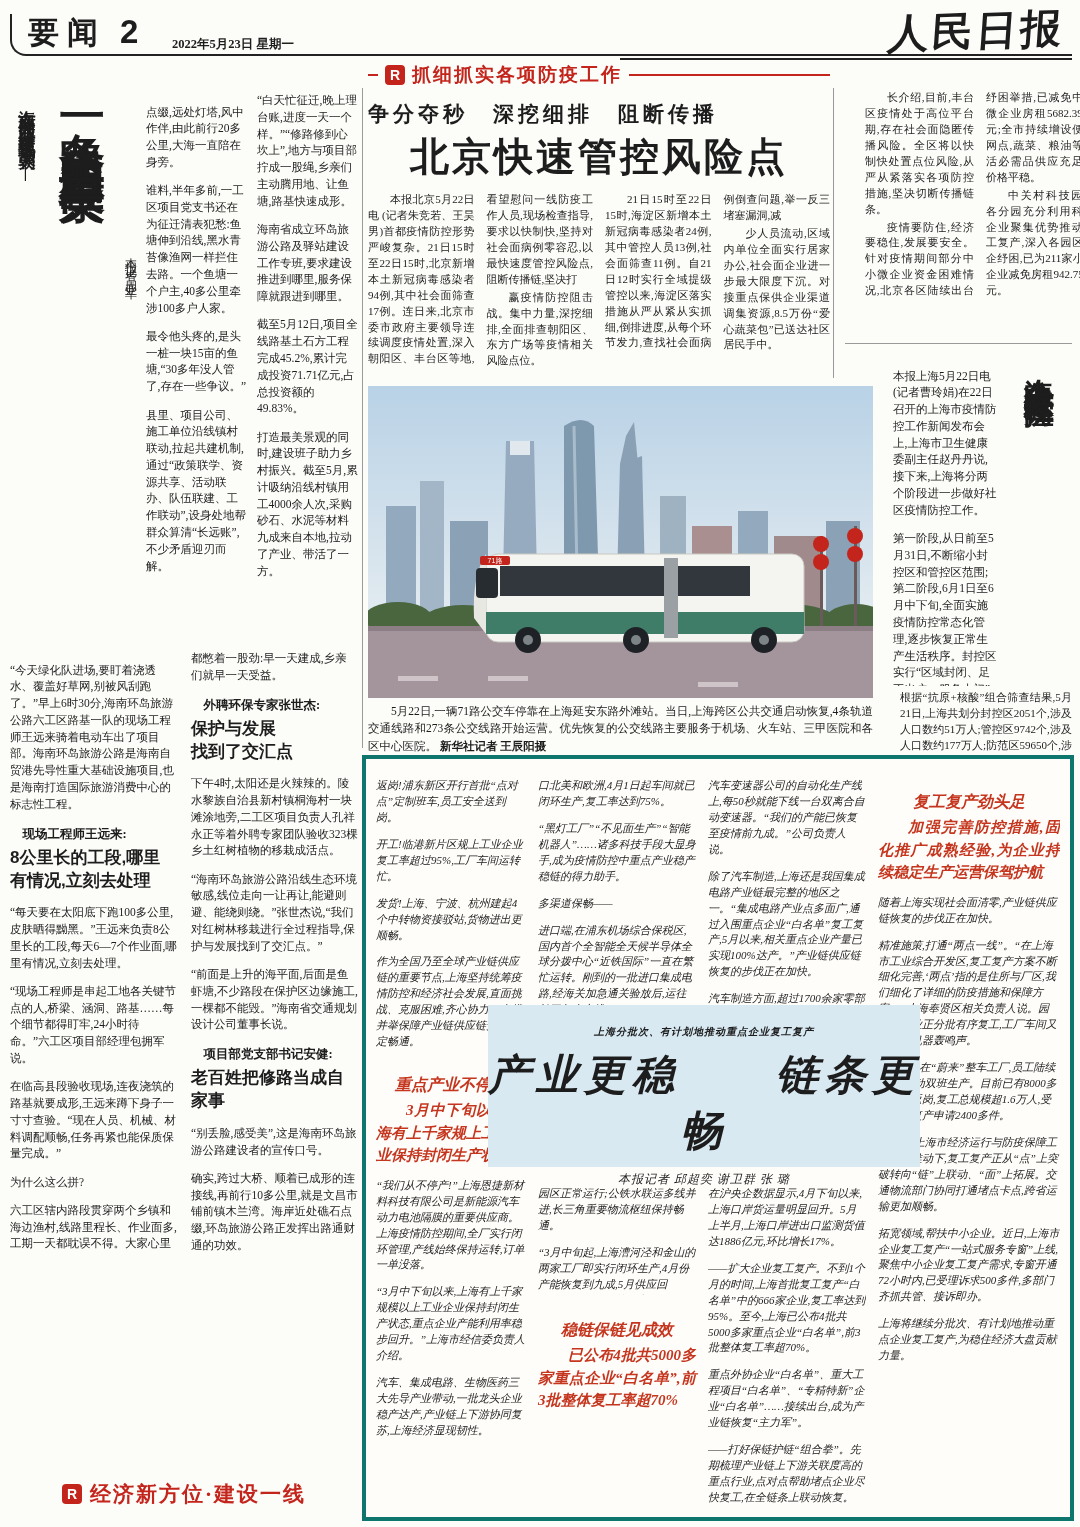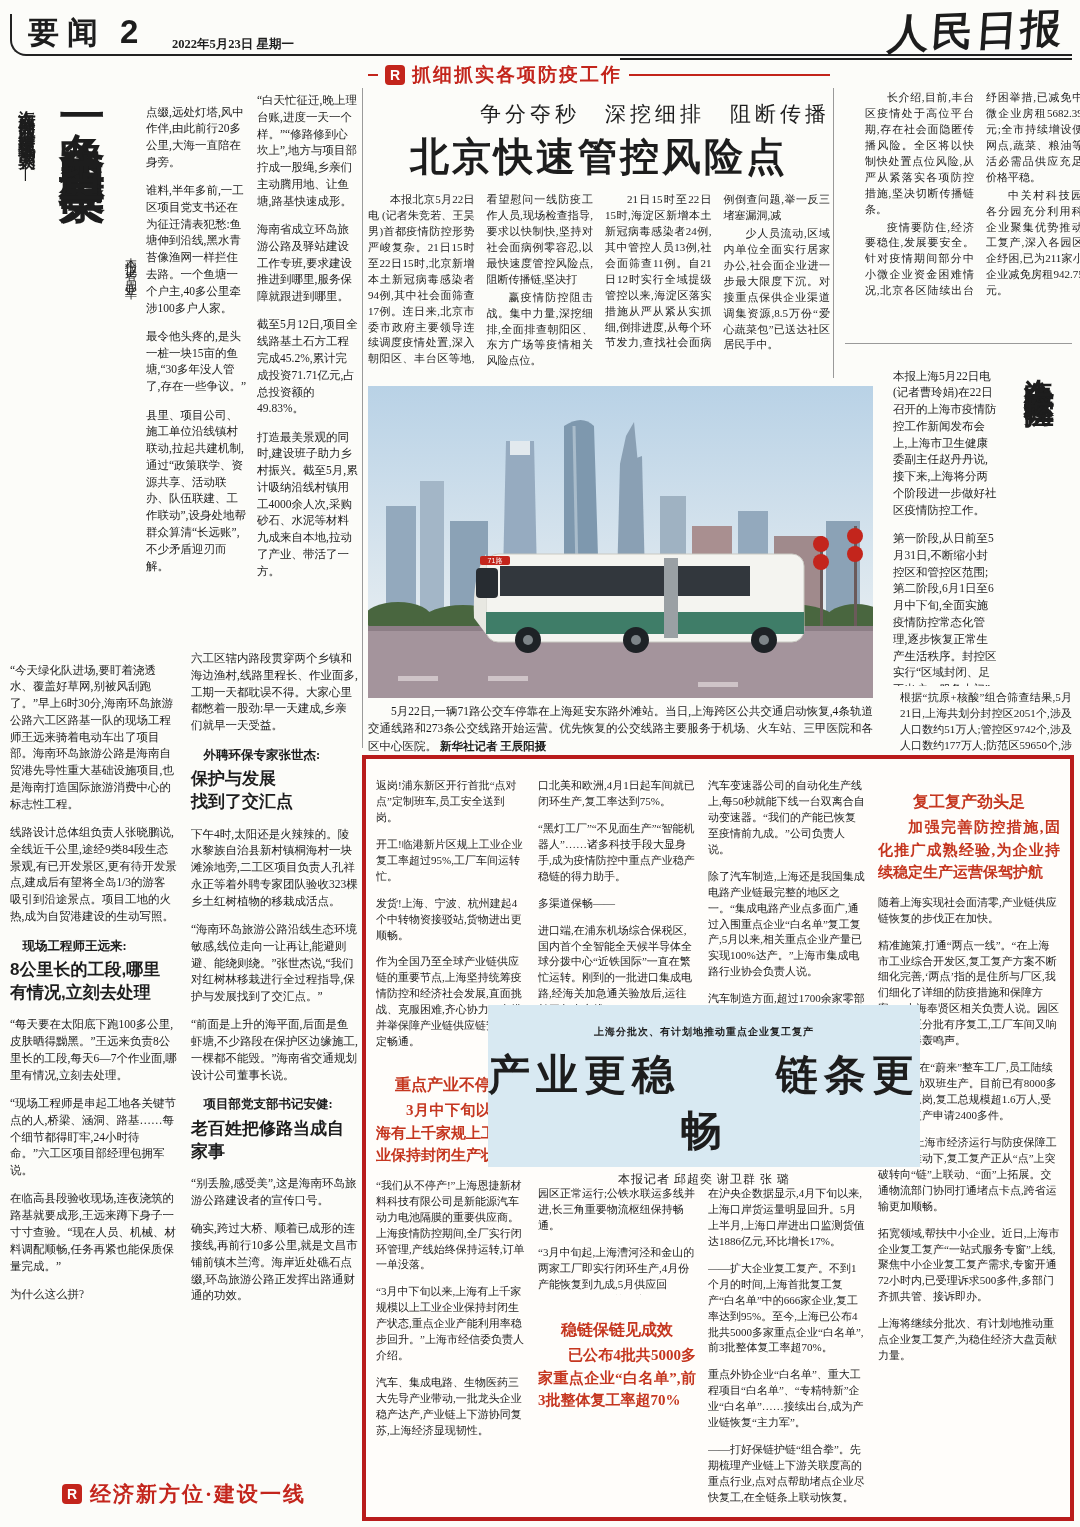--- a/index.html
+++ b/index.html
@@ -36,29 +36,29 @@
          gap:8px;color:#c3251c;}
   .brand .t{font-size:21px;font-weight:800;letter-spacing:2px;}
   .rlogo{display:inline-flex;align-items:center;justify-content:center;width:20px;height:20px;
          background:#c3251c;color:#fff;border-radius:4px;font-size:14px;font-weight:900;
          font-family:"Liberation Sans","DejaVu Sans",sans-serif;flex:0 0 auto;}
   
   .series{left:368px;top:62px;width:462px;display:flex;align-items:center;gap:7px;color:#c3251c;}
   .series .ln{height:2.5px;background:#c3251c;}
   .series .t{font-size:19px;font-weight:800;letter-spacing:2px;white-space:nowrap;
              font-family:"Liberation Sans","DejaVu Sans",sans-serif;}
-  .b-kicker{left:368px;top:100px;width:462px;text-align:right;font-size:21px;font-weight:normal;letter-spacing:4px;}
+  .b-kicker{left:368px;top:100px;width:462px;text-align:left;font-size:21px;font-weight:bold;letter-spacing:4px;}
   .b-headline{left:368px;top:130px;width:462px;text-align:center;font-size:39px;font-weight:900;letter-spacing:3px;}
   .cols{column-gap:12px;overflow:hidden;}
   .caption{left:368px;top:703px;width:505px;font-size:11.5px;line-height:1.5;text-align:justify;}
   .caption .cred{font-weight:bold;}
   
   .sh-headline{left:1002px;top:354px;height:340px;font-size:30px;font-weight:900;letter-spacing:2px;line-height:74px;}
   
-  .redbox{left:362px;top:755px;width:704px;height:758px;border:4px solid #b91c1c;background:#fffdfa;}
+  .redbox{left:362px;top:755px;width:704px;height:758px;border:4px solid #0f766e;background:#fffdfa;font-style:italic;}
   .rb-col{position:absolute;font-size:11px;line-height:1.45;}
   .rsub{color:#c5361f;margin:23px 0 6px;}
   .rsub .t{font-size:16px;font-weight:800;text-align:center;margin:0 0 3px;
            font-family:"Liberation Sans","DejaVu Sans",sans-serif;}
   .rsub .d{font-size:15px;font-weight:600;line-height:1.5;text-indent:2em;text-align:justify;margin:0;}
   .bluebox{left:122px;top:246px;width:432px;height:162px;background:#d8e9f2;z-index:5;text-align:center;
            padding-top:16px;box-sizing:border-box;}
   .bb-kick{font-size:10px;font-weight:700;letter-spacing:1px;margin:4px 0 8px;}
   .bb-head{font-size:42px;font-weight:900;letter-spacing:6px;margin:0 0 10px;
            font-family:"Liberation Sans","DejaVu Sans",sans-serif;}
@@ -90,21 +90,20 @@
       <p>县里、项目公司、施工单位沿线镇村联动,拉起共建机制,通过“政策联学、资源共享、活动联办、队伍联建、工作联动”,设身处地帮群众算清“长远账”,不少矛盾迎刃而解。</p>
       <p>“白天忙征迁,晚上理台账,进度一天一个样。”“修路修到心坎上”,地方与项目部拧成一股绳,乡亲们主动腾用地、让鱼塘,路基快速成形。</p>
       <p>海南省成立环岛旅游公路及驿站建设工作专班,要求建设推进到哪里,服务保障就跟进到哪里。</p>
       <p>截至5月12日,项目全线路基土石方工程完成45.2%,累计完成投资71.71亿元,占总投资额的49.83%。</p>
       <p>打造最美景观的同时,建设班子助力乡村振兴。截至5月,累计吸纳沿线村镇用工4000余人次,采购砂石、水泥等材料九成来自本地,拉动了产业、带活了一方。</p>
     </div>
 
   <div class="abs body-txt clip" style="left:10px;top:650px;width:348px;height:818px;column-count:2;column-gap:14px;">
     <div>
         <p>“今天绿化队进场,要盯着浇透水、覆盖好草网,别被风刮跑了。”早上6时30分,海南环岛旅游公路六工区路基一队的现场工程师王远来骑着电动车出了项目部。海南环岛旅游公路是海南自贸港先导性重大基础设施项目,也是海南打造国际旅游消费中心的标志性工程。</p>
-        <p>线路设计总体组负责人张晓鹏说,全线近千公里,途经9类84段生态景观,有已开发景区,更有待开发景点,建成后有望将全岛1/3的游客吸引到沿途景点。项目工地的火热,成为自贸港建设的生动写照。</p>
       </div>
     <div class="hsub">
       <p class="sp">现场工程师王远来:</p>
       <p class="t">8公里长的工段,哪里有情况,立刻去处理</p>
     </div>
     <div>
         <p>“每天要在太阳底下跑100多公里,皮肤晒得黝黑。”王远来负责8公里长的工段,每天6—7个作业面,哪里有情况,立刻去处理。</p>
         <p>“现场工程师是串起工地各关键节点的人,桥梁、涵洞、路基……每个细节都得盯牢,24小时待命。”六工区项目部经理包拥军说。</p>
         <p>在临高县段验收现场,连夜浇筑的路基就要成形,王远来蹲下身子一寸寸查验。“现在人员、机械、材料调配顺畅,任务再紧也能保质保量完成。”</p>
         <p>为什么这么拼?</p>
@@ -277,21 +276,21 @@
         </div>
       <div class="rsub">
         <p class="t">稳链保链见成效</p>
         <p class="d">已公布4批共5000多家重点企业“白名单”,前3批整体复工率超70%</p>
       </div>
     </div>
 
     <div class="rb-col" style="left:342px;top:8px;width:158px;height:742px;">
       <div class="clip" style="height:238px;">
           <p>汽车变速器公司的自动化生产线上,每50秒就能下线一台双离合自动变速器。“我们的产能已恢复至疫情前九成。”公司负责人说。</p>
-          <p>除了汽车制造,上海还是我国集成电路产业链最完整的地区之一。“集成电路产业点多面广,通过入围重点企业“白名单”复工复产,5月以来,相关重点企业产量已实现100%达产。”上海市集成电路行业协会负责人说。</p>
+          <p>除了汽车制造,上海还是我国集成电路产业链最完整的地区之一。“集成电路产业点多面广,通过入围重点企业“白名单”复工复产,5月以来,相关重点企业产量已实现100%达产。”产业链供应链恢复的步伐正在加快。</p>
           <p>汽车制造方面,超过1700余家零部件企业被列入复工复产“白名单”,支撑90%以上产能;多家主机厂恢复双班生产,产业链恢复拉动长三角协同复苏。</p>
         </div>
       <div class="sp-gap"></div>
       <div class="clip" style="height:330px;">
           <p>在沪央企数据显示,4月下旬以来,上海口岸货运量明显回升。5月上半月,上海口岸进出口监测货值达1886亿元,环比增长17%。</p>
           <p>——扩大企业复工复产。不到1个月的时间,上海首批复工复产“白名单”中的666家企业,复工率达到95%。至今,上海已公布4批共5000多家重点企业“白名单”,前3批整体复工率超70%。</p>
           <p>重点外协企业“白名单”、重大工程项目“白名单”、“专精特新”企业“白名单”……接续出台,成为产业链恢复“主力军”。</p>
           <p>——打好保链护链“组合拳”。先期梳理产业链上下游关联度高的重点行业,点对点帮助堵点企业尽快复工,在全链条上联动恢复。</p>
         </div>
     </div>

